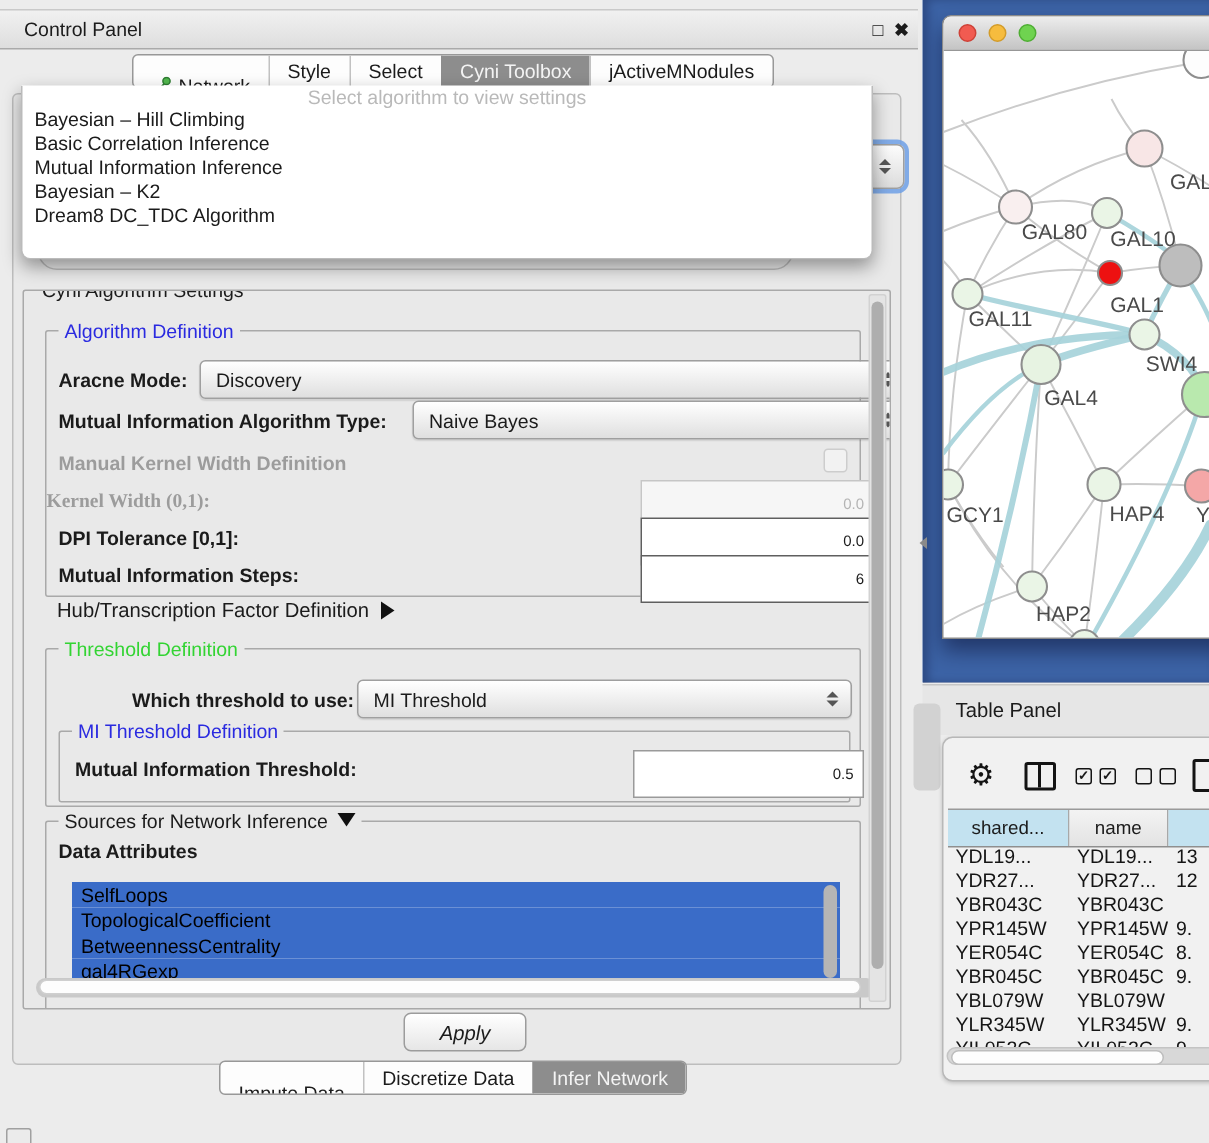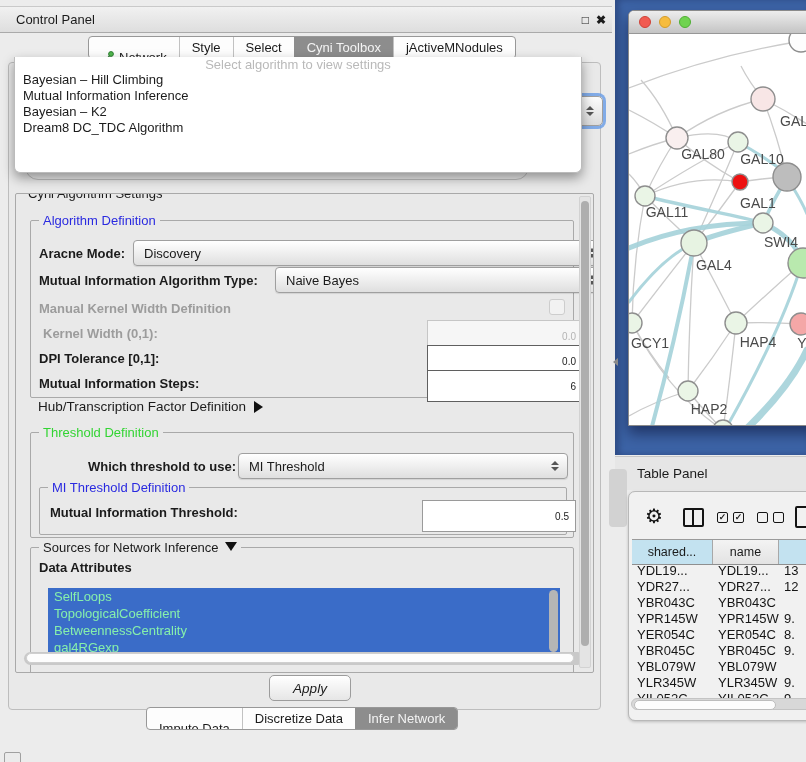--- a/index.html
+++ b/index.html
@@ -70,21 +70,21 @@
   .field.disabled{border-color:#c6c6c6;background:#f6f6f6;color:#b4b4b4;}
   .checkbox{position:absolute;width:14px;height:14px;border:1px solid #cdcdcd;border-radius:3px;background:#f2f2f2;}
 
   .arrow-right{display:inline-block;width:0;height:0;border-top:6px solid transparent;
          border-bottom:6px solid transparent;border-left:9px solid #111;vertical-align:-2px;margin-left:8px;}
   .arrow-down{display:inline-block;width:0;height:0;border-left:6px solid transparent;
          border-right:6px solid transparent;border-top:9px solid #111;vertical-align:1px;margin-left:6px;}
 
   #attr-list{position:absolute;left:17px;top:40px;width:512px;height:68px;background:#fff;overflow:hidden;}
   .attr-item{height:17px;line-height:17px;padding-left:6px;font-size:13px;}
-  .attr-item.sel{background:#3a6cc8;color:#86efac;}
+  .attr-item.sel{background:#3a6cc8;color:#000000;}
   #attr-vscroll{position:absolute;right:2px;top:2px;width:9px;height:62px;background:#b5b5b5;border-radius:5px;}
 
   #cas-hscroll{position:absolute;left:8px;top:458px;width:560px;height:13px;background:#c9c9c9;
                border-radius:7px;}
   #cas-hscroll .thumb{position:absolute;left:2px;top:1px;width:548px;height:10px;background:#fdfdfd;
                border:1px solid #cfcfcf;border-radius:6px;box-sizing:border-box;}
   #cas-vscroll{position:absolute;right:2px;top:2px;width:12px;height:472px;background:#e4e4e4;
                border:1px solid #d2d2d2;border-radius:2px;box-sizing:border-box;}
   #cas-vscroll .thumb{position:absolute;left:1px;top:4px;width:8px;height:445px;background:#aeaeae;border-radius:5px;}
 
@@ -203,21 +203,21 @@
         <span class="lbl" style="left:8px;top:52px;">Mutual Information Algorithm Type:</span>
         <div class="combo" style="left:244px;top:46px;width:294px;">
           <span>Naive Bayes</span>
           <span class="arrows">
               <span class="tri-up"></span>
               <span class="tri-down"></span>
             </span>
         </div>
         <span class="lbl gray" style="left:8px;top:80px;">Manual Kernel Width Definition</span>
         <span class="checkbox" style="left:518px;top:78px;"></span>
-        <span class="lbl gray" style="left:12px;top:105px;">Kernel Width (0,1):</span>
+        <span class="lbl gray" style="left:0;top:105px;font-family:Liberation Serif, serif;">Kernel Width (0,1):</span>
         <div class="field disabled" style="left:396px;top:99px;width:142px;">
           <span>0.0</span>
         </div>
         <span class="lbl" style="left:8px;top:130px;">DPI Tolerance [0,1]:</span>
         <div class="field" style="left:396px;top:124px;width:142px;">
           <span>0.0</span>
         </div>
         <span class="lbl" style="left:8px;top:155px;">Mutual Information Steps:</span>
         <div class="field" style="left:396px;top:149px;width:142px;">
           <span>6</span>
@@ -266,20 +266,21 @@
           <div class="thumb"></div>
         </div>
     </div>
 
     <div class="abs" id="apply">Apply</div>
   </div>
 
   <div class="abs" id="dropdown">
     <div id="dd-header">Select algorithm to view settings</div>
   <div class="dd-item">Bayesian – Hill Climbing</div>
+      <div class="dd-item">Basic Correlation Inference</div>
       <div class="dd-item">Mutual Information Inference</div>
       <div class="dd-item">Bayesian – K2</div>
       <div class="dd-item">Dream8 DC_TDC Algorithm</div>
     </div>
 
   <div class="abs" id="bottom-tabs">
       <div class="tab">Impute Data</div>
       <div class="tab">Discretize Data</div>
       <div class="tab sel">Infer Network</div>
     </div>

